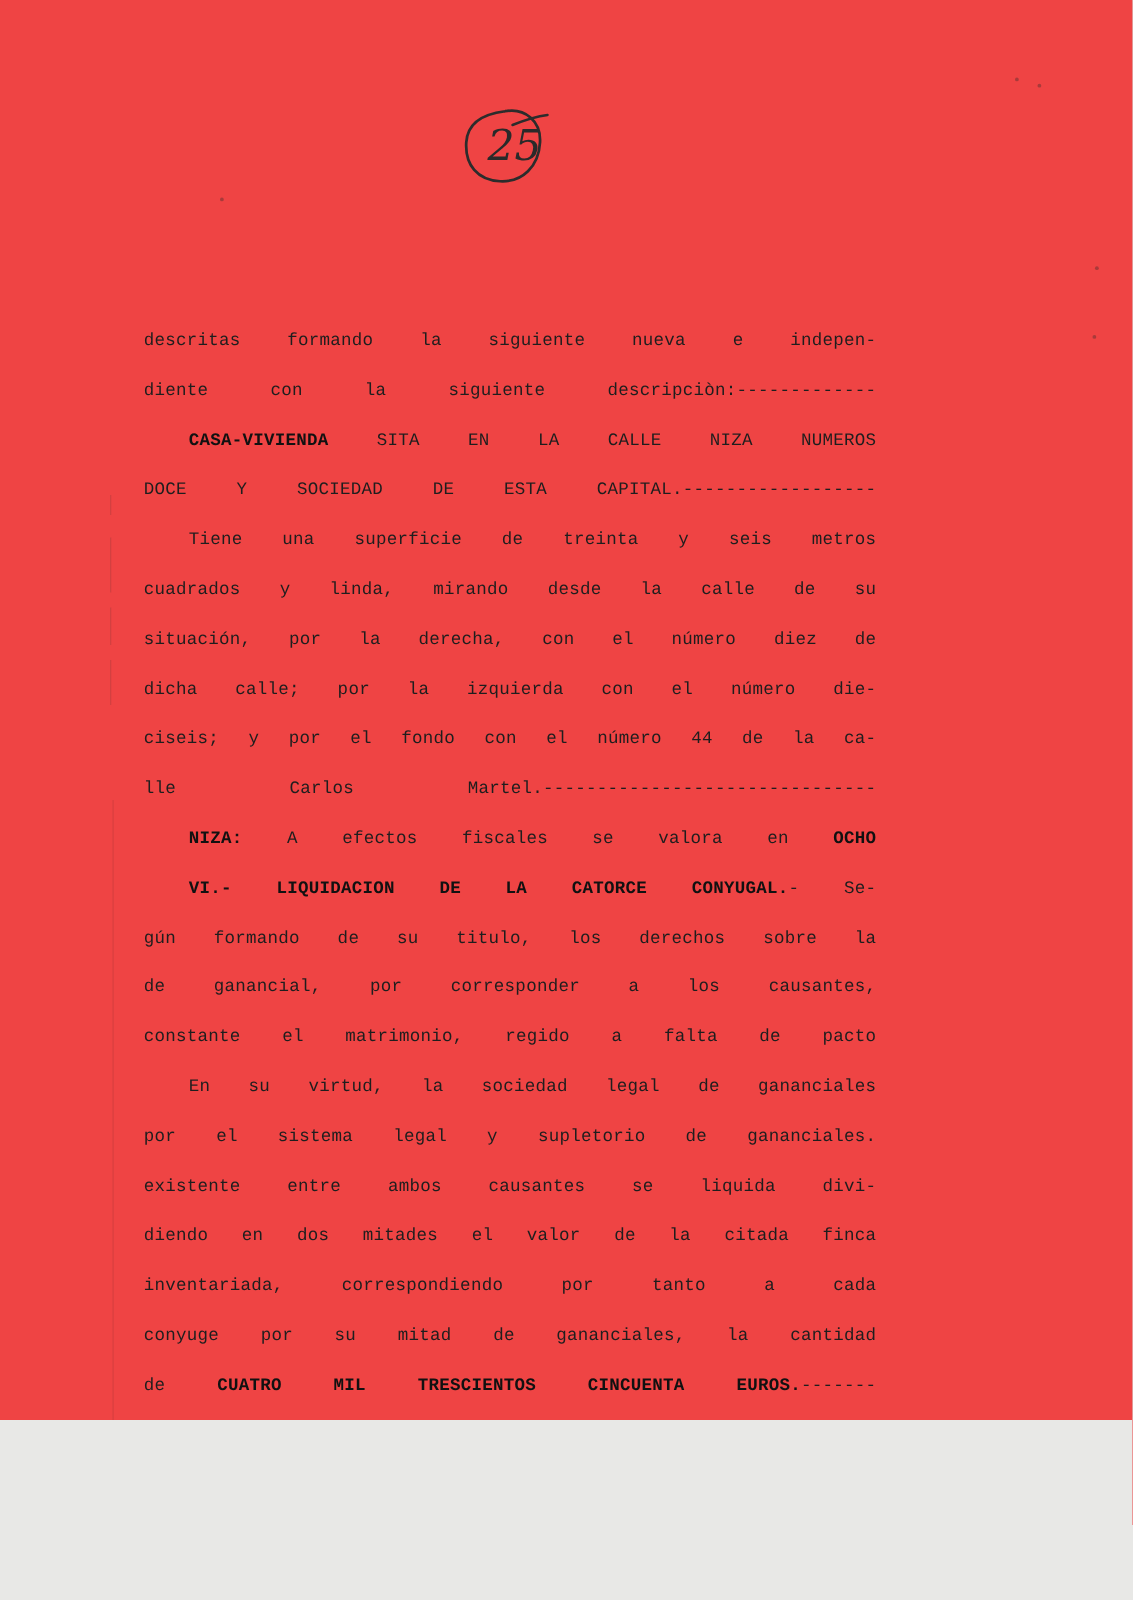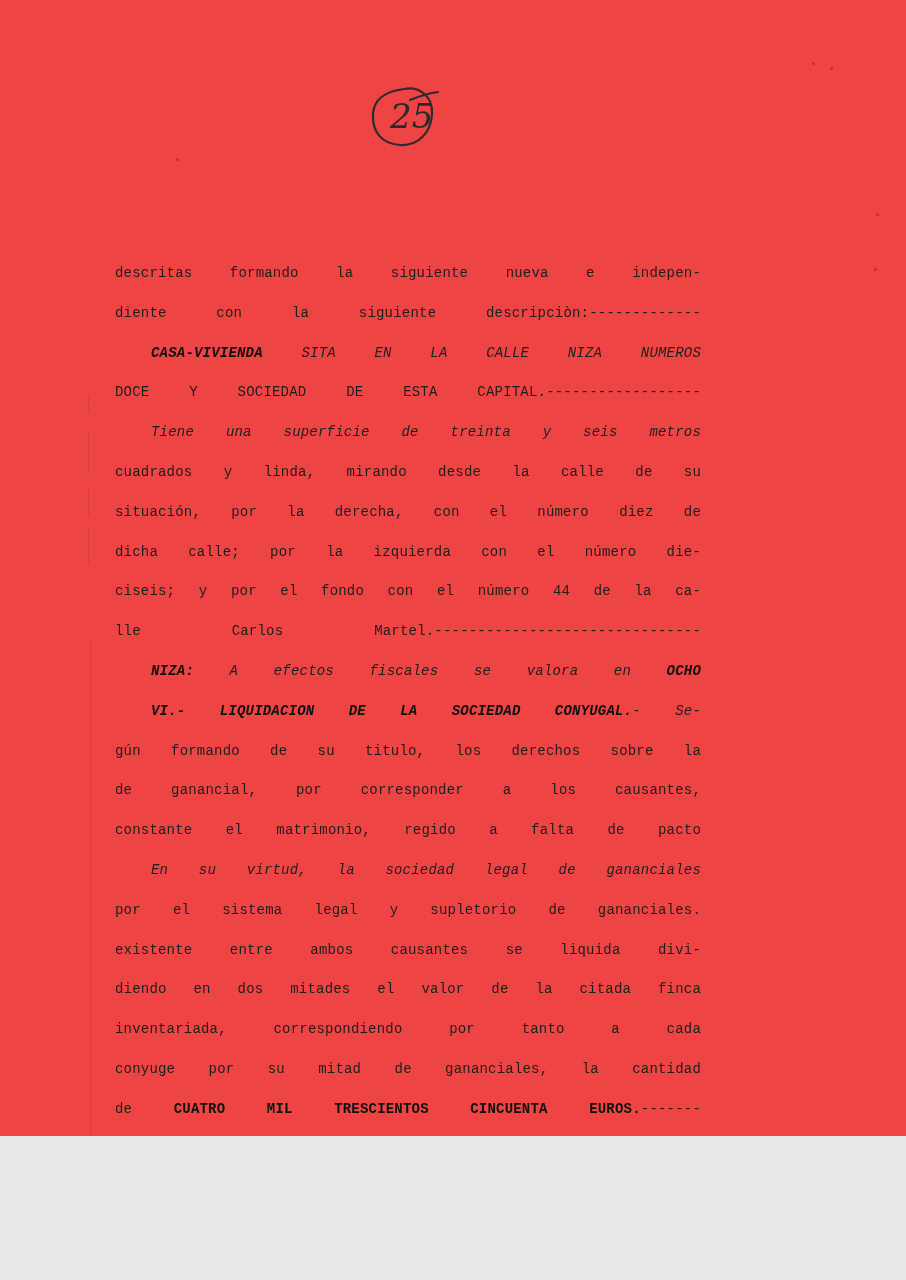--- a/index.html
+++ b/index.html
@@ -27,21 +27,20 @@
     margin-top: 28px;
   }
   .line {
     line-height: 39.8px;
     text-align: justify;
     text-align-last: justify;
     min-height: 39.8px;
   }
   .line.indent {
     padding-left: 36px;
-    font-style: italic;
   }
   .line .bold {
     font-weight: 700;
     color: #111;
   }
   .handwritten-mark {
     position: absolute;
     left: 364px;
     top: 84px;
   }
@@ -98,21 +97,21 @@
       <div class="line"><span>diente con la siguiente descripciòn:-------------</span></div>
       <div class="line indent"><span class="bold">CASA-VIVIENDA</span><span> SITA EN LA CALLE NIZA NUMEROS</span></div>
       <div class="line"><span>DOCE Y SOCIEDAD DE ESTA CAPITAL.------------------</span></div>
       <div class="line indent"><span>Tiene una superficie de treinta y seis metros</span></div>
       <div class="line"><span>cuadrados y linda, mirando desde la calle de su</span></div>
       <div class="line"><span>situación, por la derecha, con el número diez de</span></div>
       <div class="line"><span>dicha calle; por la izquierda con el número die-</span></div>
       <div class="line"><span>ciseis; y por el fondo con el número 44 de la ca-</span></div>
       <div class="line"><span>lle Carlos Martel.-------------------------------</span></div>
       <div class="line indent"><span class="bold">NIZA:</span><span> A efectos fiscales se valora en </span><span class="bold">OCHO</span></div>
-      <div class="line indent"><span class="bold">VI.- LIQUIDACION DE LA SOCIEDAD CONYUGAL.</span><span>- Se-</span></div>
+      <div class="line indent"><span class="bold">VI.- LIQUIDACION DE LA CATORCE CONYUGAL.</span><span>- Se-</span></div>
       <div class="line"><span>gún formando de su titulo, los derechos sobre la</span></div>
       <div class="line"><span>de ganancial, por corresponder a los causantes,</span></div>
       <div class="line"><span>constante el matrimonio, regido a falta de pacto</span></div>
       <div class="line indent"><span>En su virtud, la sociedad legal de gananciales</span></div>
       <div class="line"><span>por el sistema legal y supletorio de gananciales.</span></div>
       <div class="line"><span>existente entre ambos causantes se liquida divi-</span></div>
       <div class="line"><span>diendo en dos mitades el valor de la citada finca</span></div>
       <div class="line"><span>inventariada, correspondiendo por tanto a cada</span></div>
       <div class="line"><span>conyuge por su mitad de gananciales, la cantidad</span></div>
       <div class="line"><span>de </span><span class="bold">CUATRO MIL TRESCIENTOS CINCUENTA EUROS.</span><span>-------</span></div>

